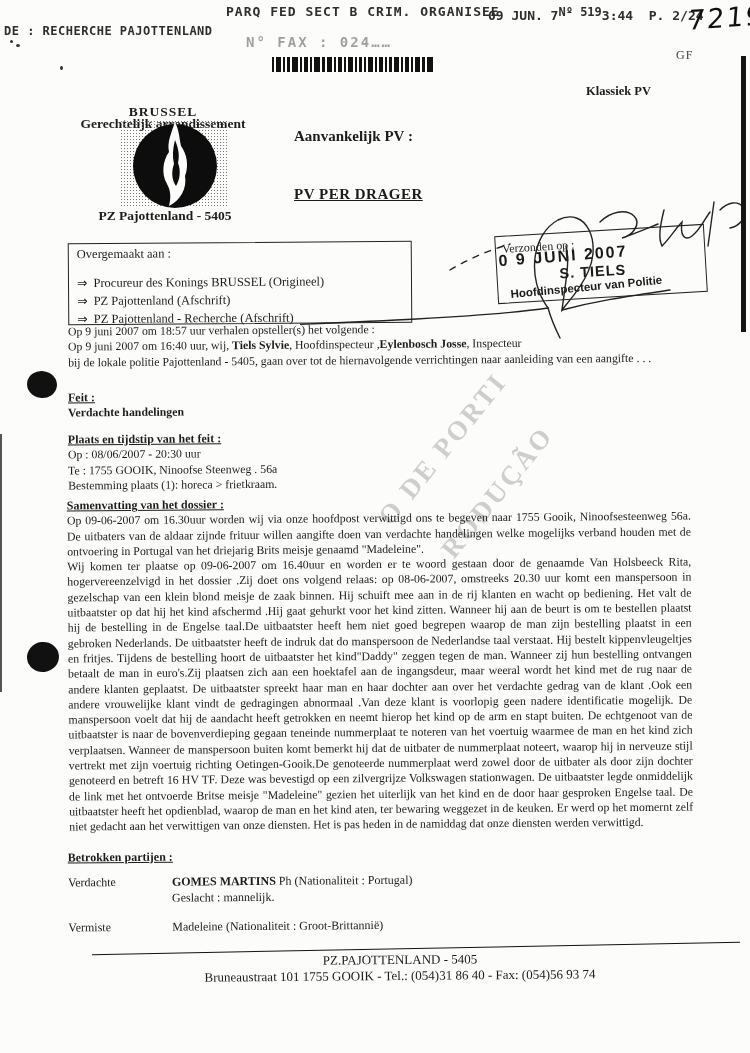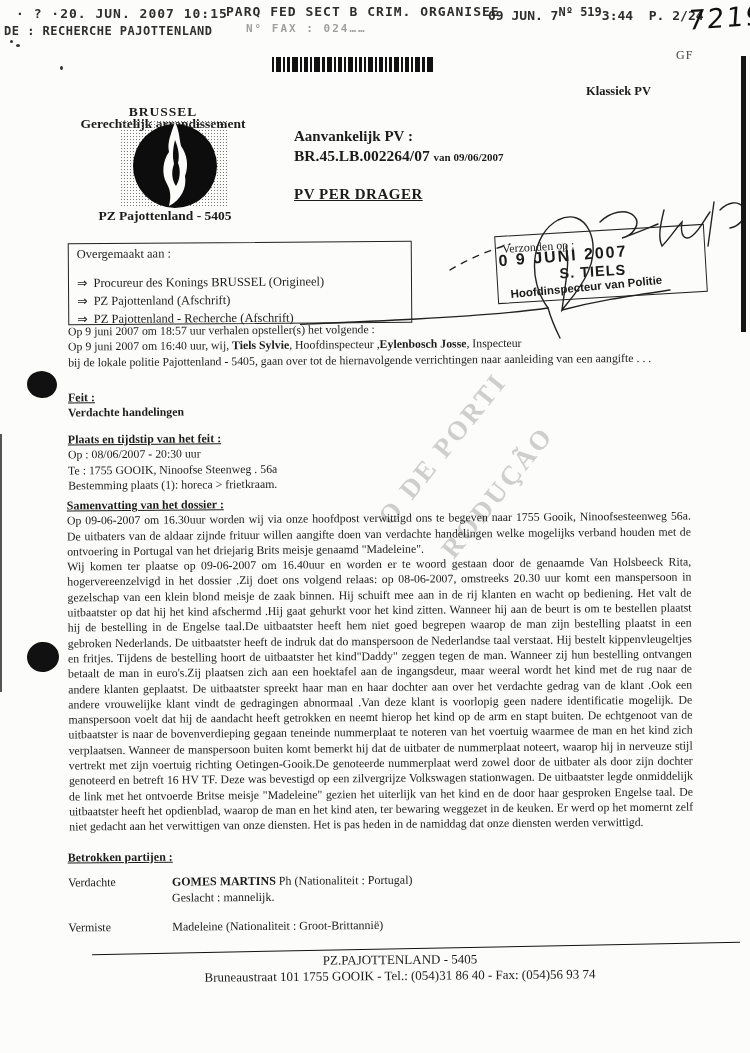--- a/index.html
+++ b/index.html
@@ -12,21 +12,21 @@
     overflow:hidden;
     font-family:"Liberation Serif", serif;
     color:#1c1c1c;
   }
   .abs{position:absolute;}
   
   .fax{font-family:"DejaVu Sans Mono", monospace;font-weight:bold;color:#2e2e2e;}
   .fax-left1{left:16px;top:6px;font-size:13px;letter-spacing:1px;}
   .fax-left2{left:4px;top:24px;font-size:12px;letter-spacing:.5px;}
   .fax-center1{left:226px;top:4px;font-size:13px;letter-spacing:1px;}
-  .fax-center2{left:246px;top:22px;font-size:11px;opacity:.45;letter-spacing:2px;}
+  .fax-center2{left:246px;top:34px;font-size:14px;opacity:.45;letter-spacing:2px;}
   .fax-right{left:488px;top:8px;font-size:13px;}
   .fax-right .no{position:relative;top:-4px;font-size:12px;}
   .hand{font-family:"DejaVu Sans", sans-serif;transform:rotate(-4deg) skewX(-8deg);}
   .hw-num{left:688px;top:2px;font-size:27px;color:#111;letter-spacing:2px;}
   .gf{left:676px;top:48px;font-size:12px;font-family:"Liberation Serif",serif;color:#444;letter-spacing:1px;}
   
   .lh-line1{left:78px;top:88px;width:170px;text-align:center;font-weight:bold;font-size:13.5px;margin-top:28px;}
   .lh-line2{left:78px;top:104px;width:170px;text-align:center;font-weight:bold;font-size:13.5px;letter-spacing:1px;}
   .logo-box{left:120px;top:120px;width:108px;height:86px;
     background-image:radial-gradient(#777 0.7px, transparent 0.8px);
@@ -82,21 +82,20 @@
   .hole2{left:27px;top:642px;width:32px;height:30px;transform:rotate(-6deg);}
   .edge-right{left:741px;top:56px;width:5px;height:276px;background:#151515;}
   .edge-left{left:0;top:434px;width:1.6px;height:258px;background:#555;}
   .speck{background:#333;border-radius:50%;}
 </style>
 </head>
 <body>
 
 <div id="page">
 
-  <div class="abs fax fax-left1">· ?  ·20. JUN. 2007 10:15</div>
   <div class="abs fax fax-left2">DE : RECHERCHE PAJOTTENLAND</div>
   <div class="abs fax fax-center1">PARQ FED SECT B CRIM. ORGANISEE</div>
   <div class="abs fax fax-center2">N° FAX : 024……</div>
   <div class="abs fax fax-right">
     <span>09 JUN. 7</span><span class="no">Nº 519</span><span>3:44</span>&nbsp;&nbsp;<span>P. 2/24</span>
   </div>
   <div class="abs hand hw-num">7219</div>
   <div class="abs gf">GF</div>
   <div class="abs speck" style="left:10px;top:40px;width:3px;height:3px;"></div>
   <div class="abs speck" style="left:16px;top:44px;width:4px;height:3px;"></div>
@@ -142,24 +141,20 @@
         <rect x="133" y="0" width="4" height="15"></rect>
         <rect x="139" y="0" width="2" height="15"></rect>
         <rect x="143" y="0" width="5" height="15"></rect>
         <rect x="150" y="0" width="3" height="15"></rect>
         <rect x="155" y="0" width="6" height="15"></rect>
     </g>
   </svg>
 
   <div class="abs klassiek">Klassiek PV</div>
   <div class="abs pv-label">Aanvankelijk PV :</div>
-  <div class="abs pv-number">
-    <span>BR.45.LB.002264/07</span>
-    <span class="van">van 09/06/2007</span>
-  </div>
   <div class="abs pv-drager">PV PER DRAGER</div>
 
   <div class="abs tr-box">
     <div class="tr-label">Overgemaakt aan :</div>
     <div class="tr-items">
       <div><span class="arrow">⇒</span><span>Procureur des Konings BRUSSEL (Origineel)</span></div>
       <div><span class="arrow">⇒</span><span>PZ Pajottenland  (Afschrift)</span></div>
       <div><span class="arrow">⇒</span><span>PZ Pajottenland - Recherche  (Afschrift)</span></div>
     </div>
   </div>

